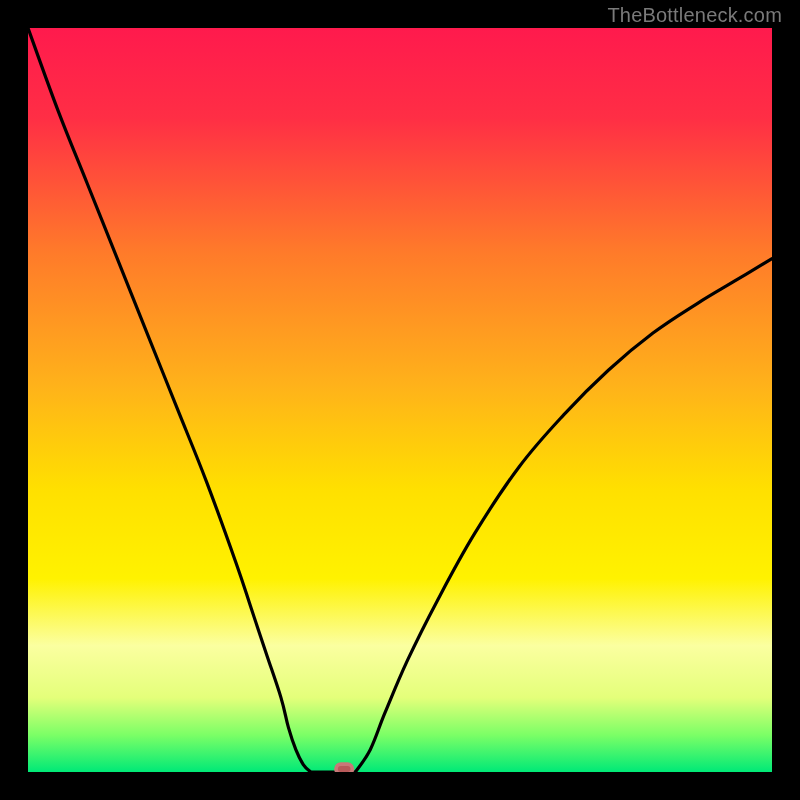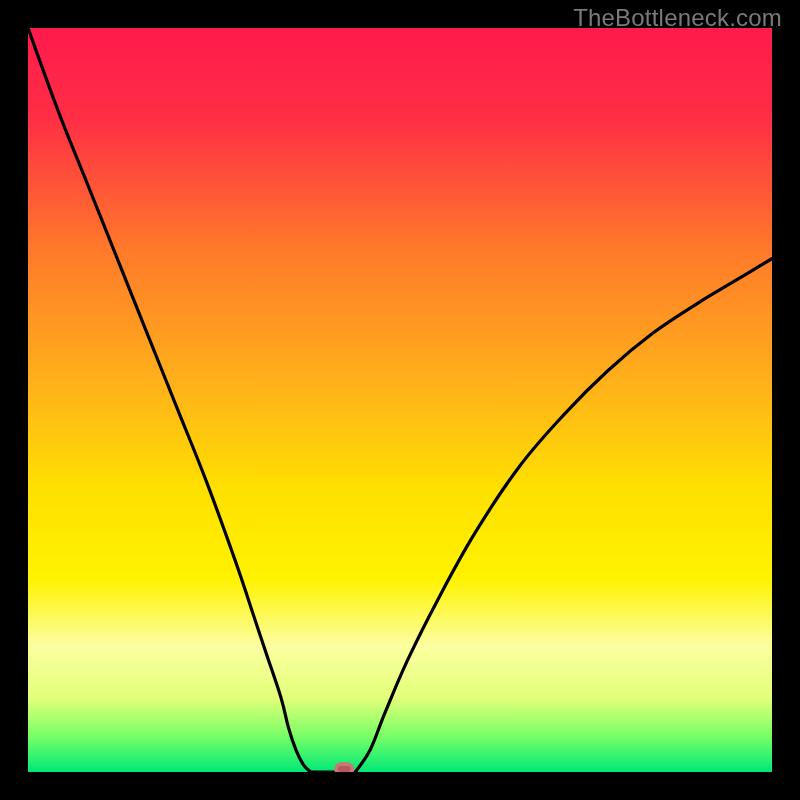--- a/index.html
+++ b/index.html
@@ -14,21 +14,21 @@
     width: 800px;
     height: 800px;
     background: #000;
     position: relative;
   }
   .watermark {
     position: absolute;
     top: 4px;
     right: 18px;
     color: #7a7a7a;
-    font-size: 24px;
+    font-size: 20px;
     font-weight: 500;
     letter-spacing: 0.2px;
     z-index: 50;
   }
   .plot-area {
     position: absolute;
     left: 28px;
     top: 28px;
     width: 744px;
     height: 744px;

